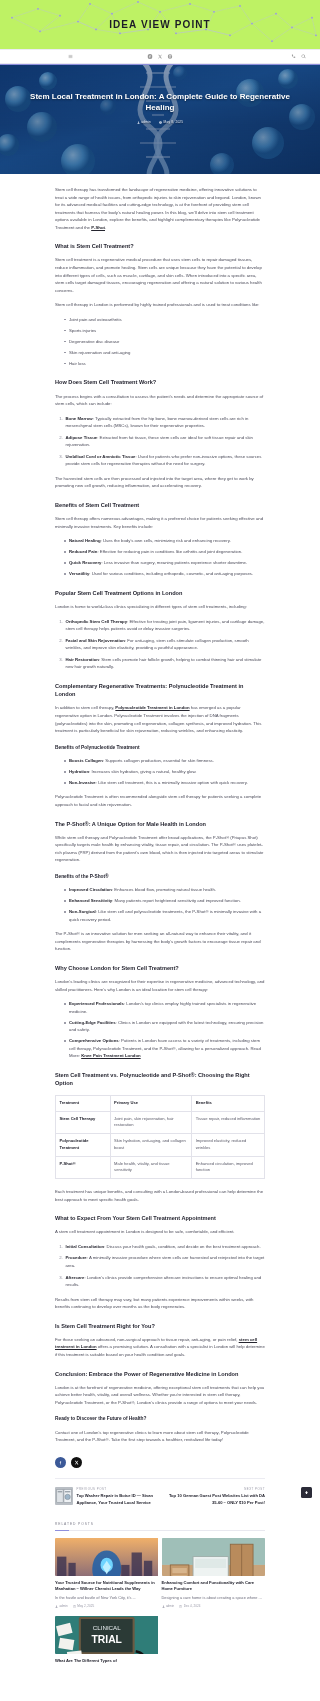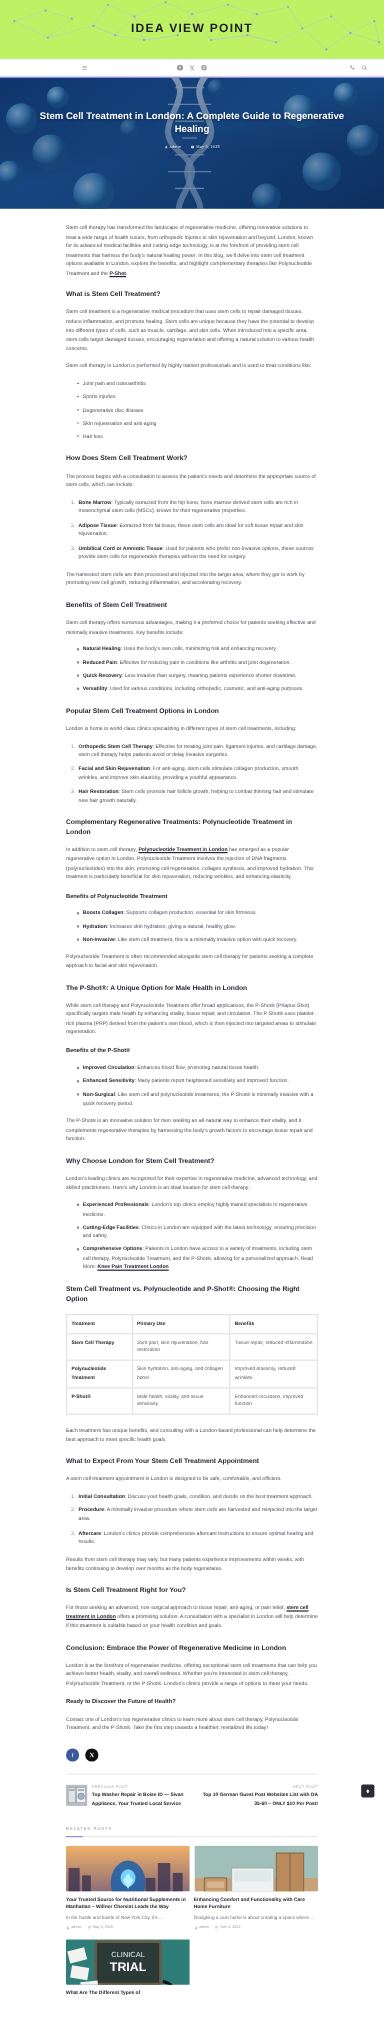--- a/index.html
+++ b/index.html
@@ -306,21 +306,21 @@
         <line x1="146" y1="36" x2="170" y2="36"></line>
           <line x1="152" y1="50" x2="164" y2="50"></line>
         <line x1="146" y1="64" x2="170" y2="64"></line>
           <line x1="140" y1="78" x2="176" y2="78"></line>
         <line x1="146" y1="92" x2="170" y2="92"></line>
       </g>
     </g>
   </svg>
   <div class="hero-overlay"></div>
   <div class="hero-inner">
-    <div class="hero-title">Stem Cell Treatment in London: A Complete Guide to Regenerative Healing</div>
+    <div class="hero-title">Stem Local Treatment in London: A Complete Guide to Regenerative Healing</div>
     <div class="hero-meta">
       <span>
         <span class="mini-ico">
             <svg viewBox="0 0 16 16">
               <path d="M8 8a3 3 0 100-6 3 3 0 000 6zm0 1.5c-3 0-5.5 1.6-5.5 3.4V14h11v-1.1c0-1.8-2.5-3.4-5.5-3.4z"></path>
             </svg>
           </span>
         <em style="font-style:normal">admin</em>
       </span>
       <span>

